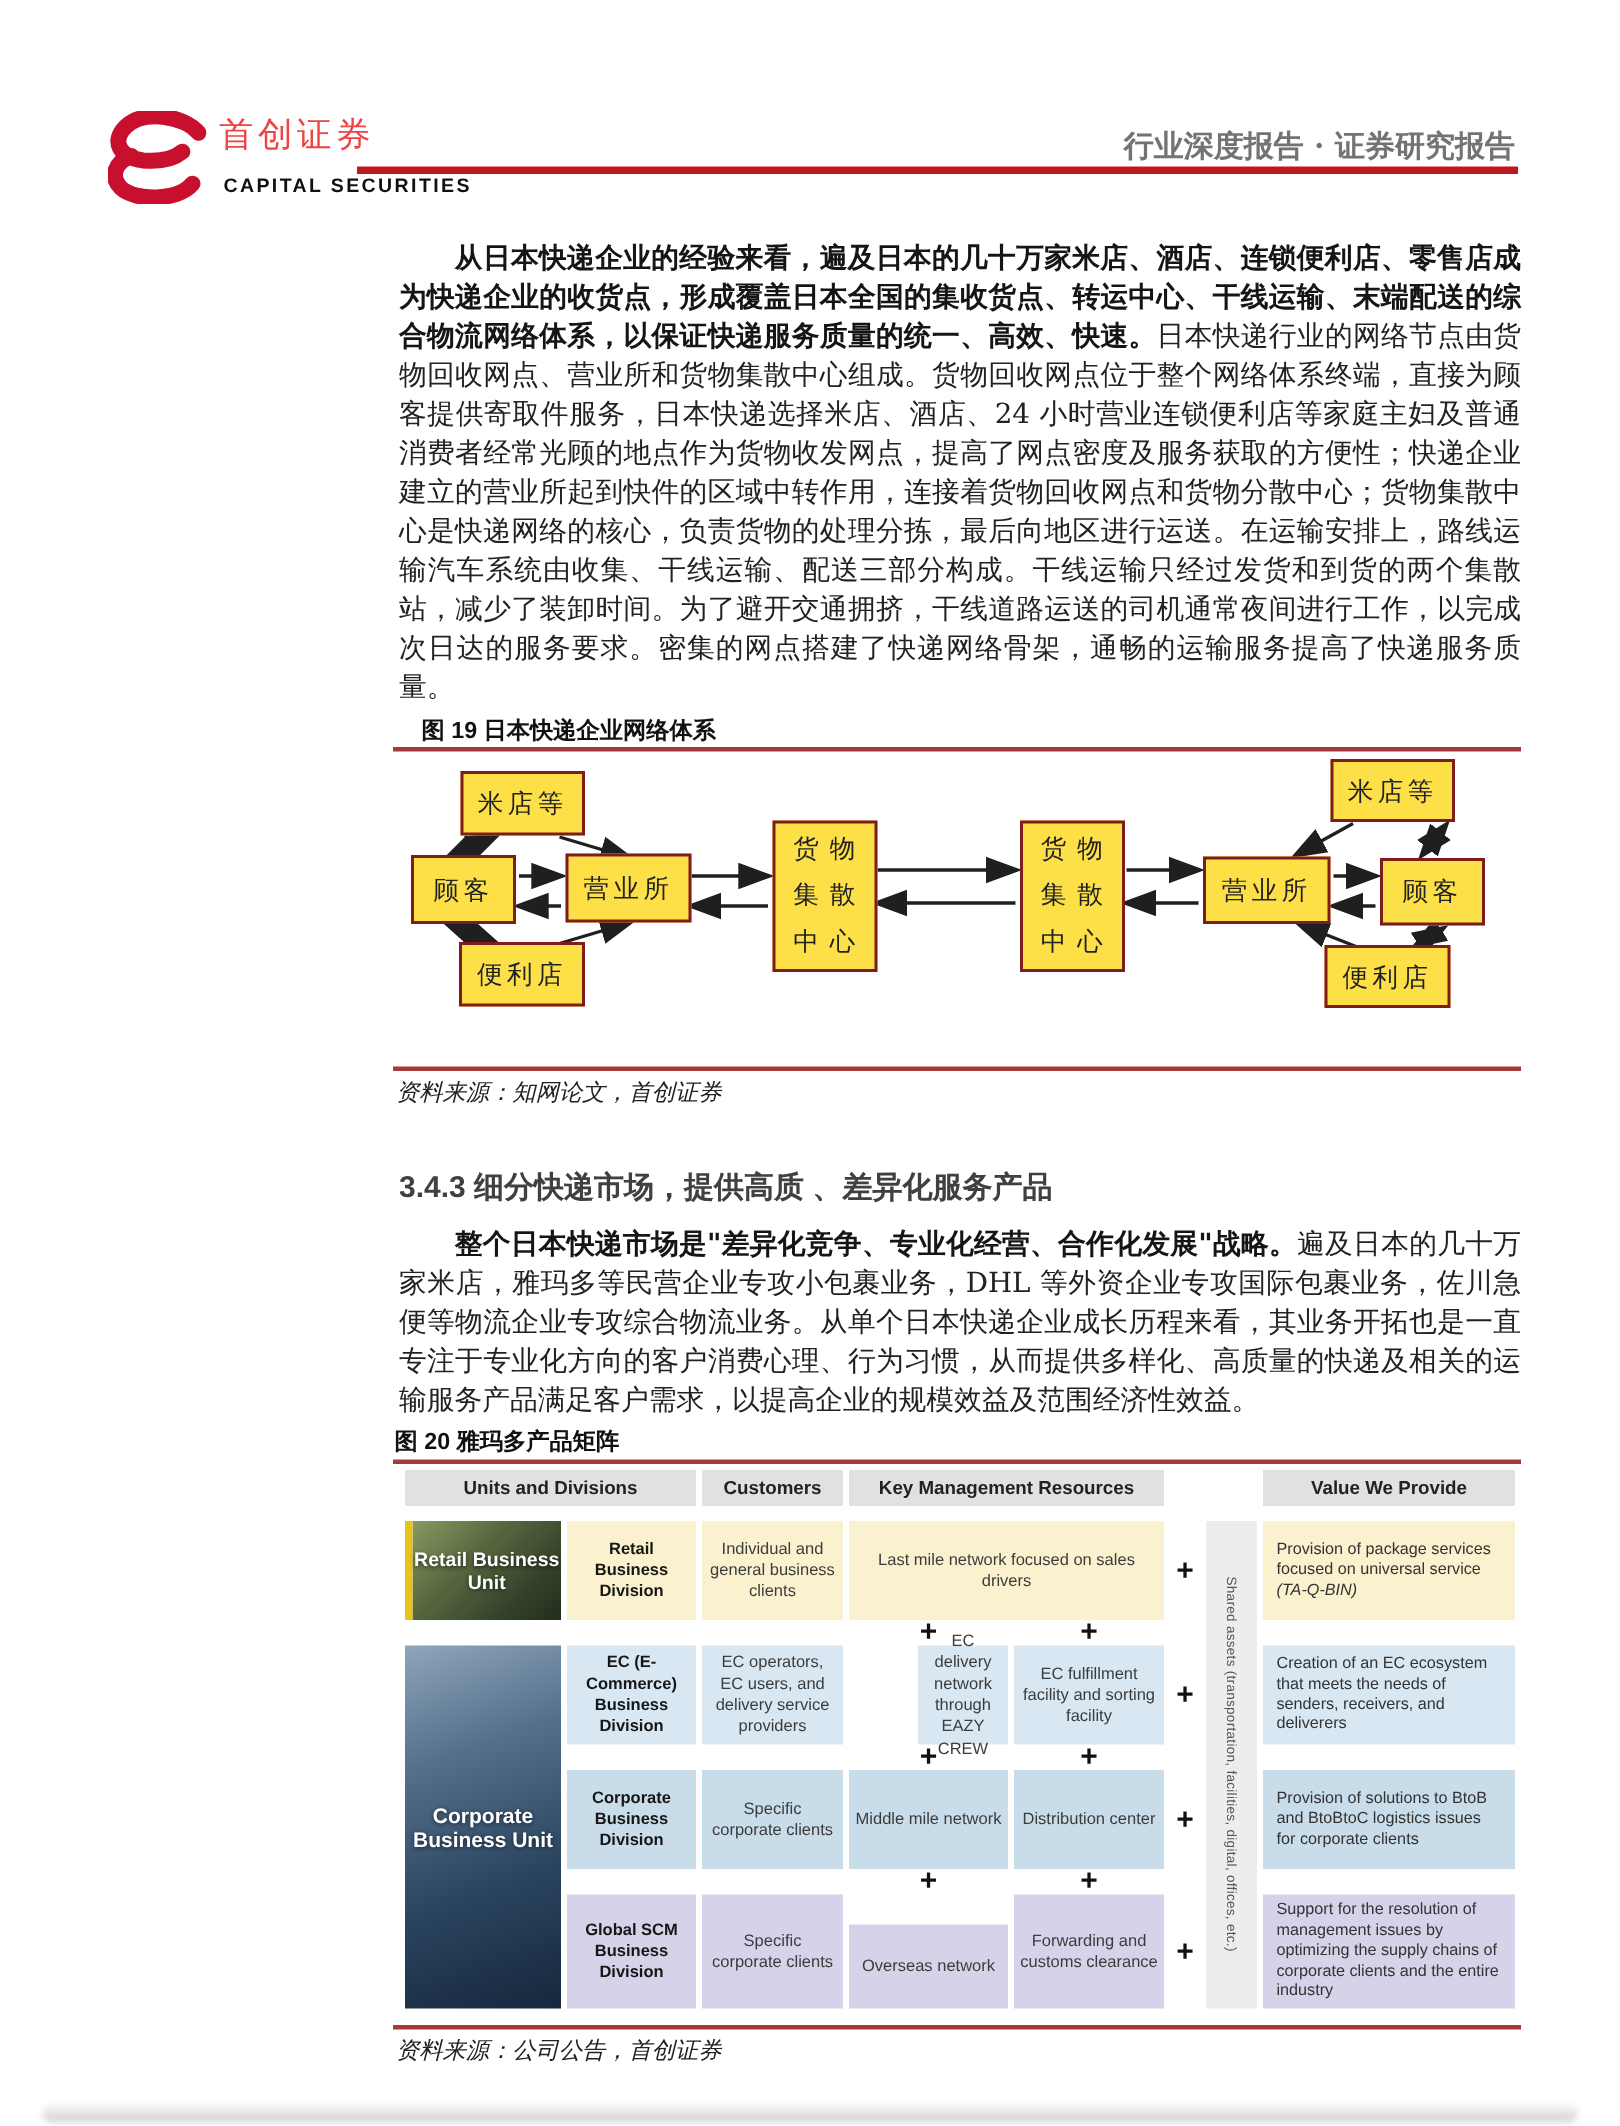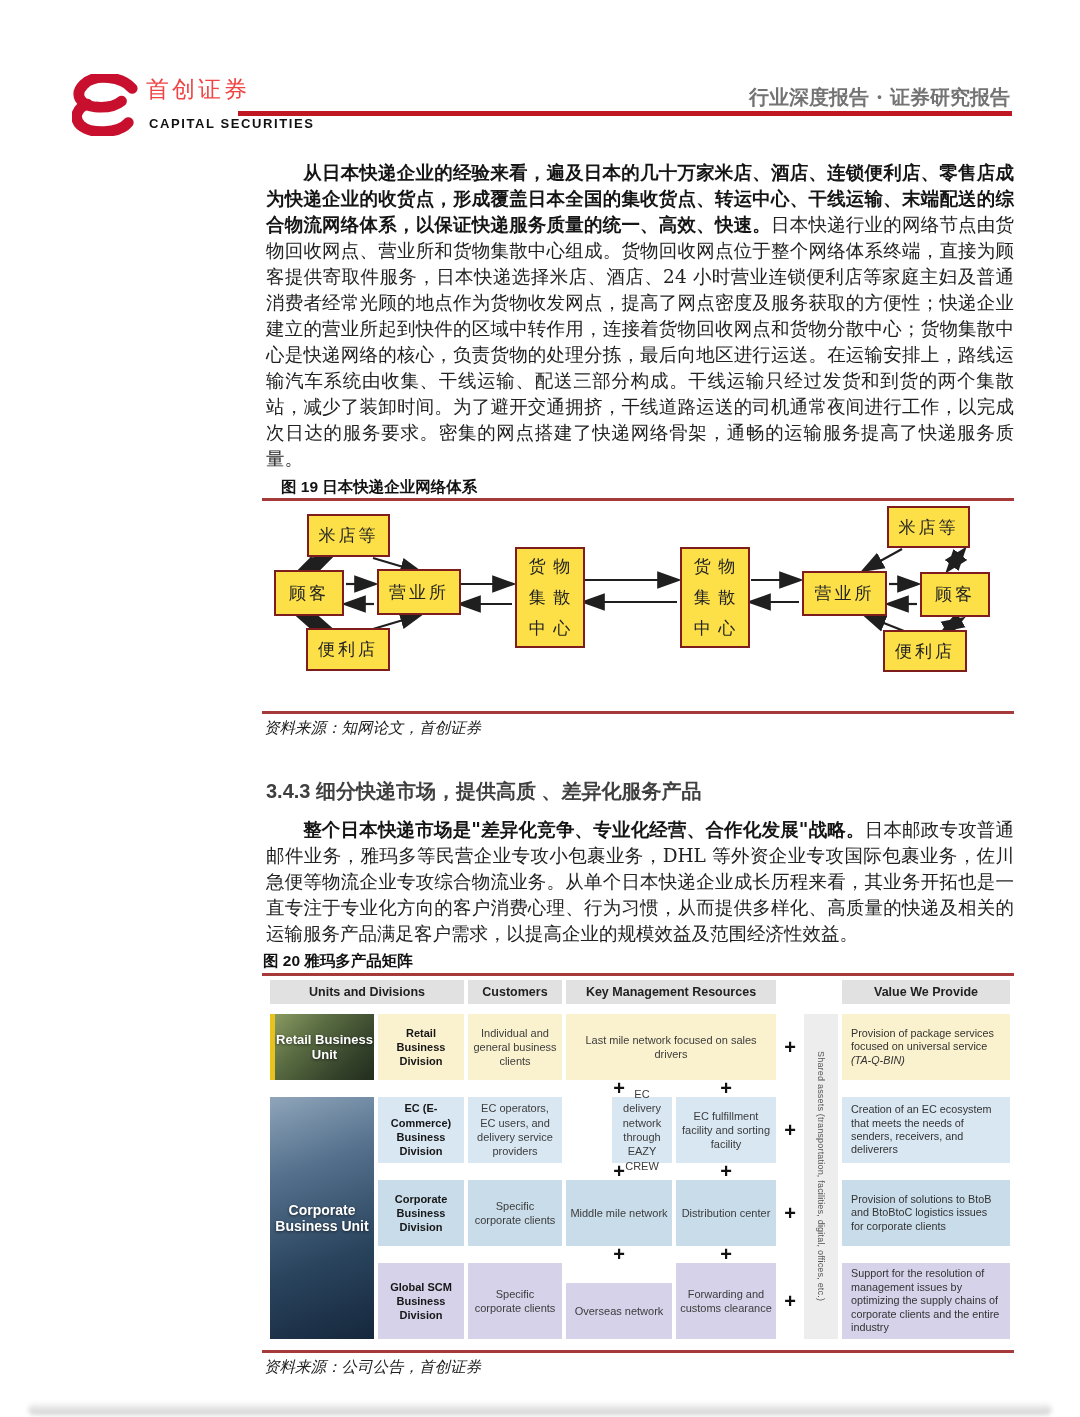--- a/index.html
+++ b/index.html
@@ -138,21 +138,21 @@
   <div class="dbox" style="left:802px;top:571px;width:85px;height:45px;">营业所</div>
   <div class="dbox" style="left:920px;top:572px;width:70px;height:45px;">顾客</div>
   <div class="dbox" style="left:887px;top:506px;width:83px;height:42px;">米店等</div>
   <div class="dbox" style="left:883px;top:630px;width:84px;height:42px;">便利店</div>
 
   <div class="red-rule" style="top:711px;"></div>
   <div class="source" style="top:718px;">资料来源：知网论文，首创证券</div>
 
   <div class="section-heading">3.4.3 细分快递市场，提供高质 、差异化服务产品</div>
 
-  <p class="para" id="para2" style="margin:0;"><span class="ind"></span><span class="b">整个日本快递市场是"差异化竞争、专业化经营、合作化发展"战略。</span><span>日本邮政专攻普通邮件业务，雅玛多等民营企业专攻小包裹业务，DHL 等外资企业专攻国际包裹业务，佐川急便等物流企业专攻综合物流业务。从单个日本快递企业成长历程来看，其业务开拓也是一直专注于专业化方向的客户消费心理、行为习惯，从而提供多样化、高质量的快递及相关的运输服务产品满足客户需求，以提高企业的规模效益及范围经济性效益。</span></p>
+  <p class="para" id="para2" style="margin:0;"><span class="ind"></span><span class="b">整个日本快递市场是"差异化竞争、专业化经营、合作化发展"战略。</span><span>遍及日本的几十万家米店，雅玛多等民营企业专攻小包裹业务，DHL 等外资企业专攻国际包裹业务，佐川急便等物流企业专攻综合物流业务。从单个日本快递企业成长历程来看，其业务开拓也是一直专注于专业化方向的客户消费心理、行为习惯，从而提供多样化、高质量的快递及相关的运输服务产品满足客户需求，以提高企业的规模效益及范围经济性效益。</span></p>
 
   <div class="fig-caption" style="top:951px;">图 20 雅玛多产品矩阵</div>
   <div class="red-rule" style="top:973px;"></div>
 
   <div class="matrix">
 
     <div class="mh ga-hunits">Units and Divisions</div>
     <div class="mh ga-hcust">Customers</div>
     <div class="mh ga-hkmr">Key Management Resources</div>
     <div class="mh ga-hval">Value We Provide</div>

